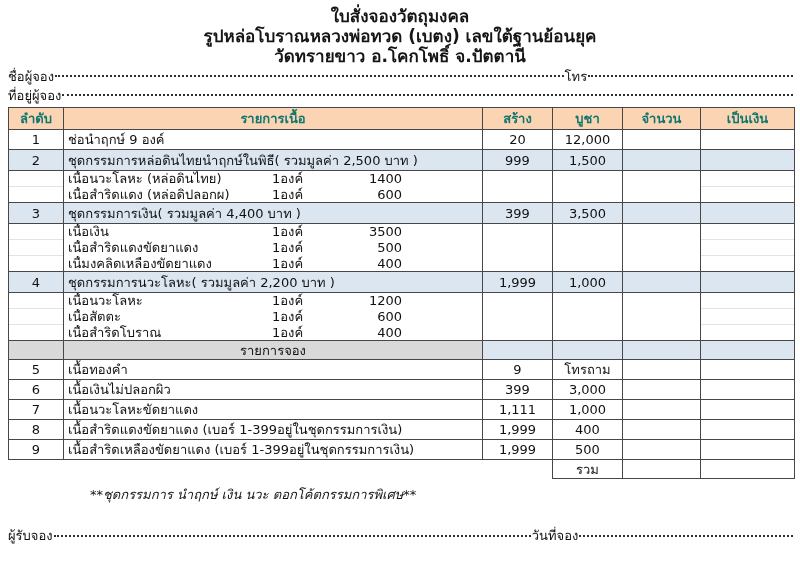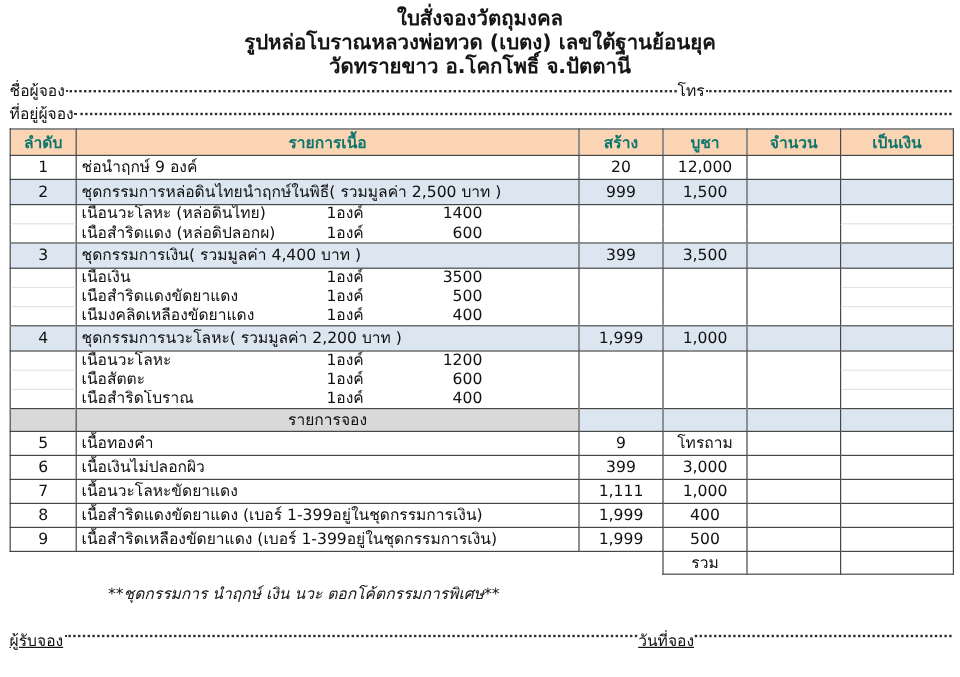--- a/index.html
+++ b/index.html
@@ -45,22 +45,22 @@
 
   td.c-name .flexwrap{ display:flex; justify-content:flex-start; }
   .set-note{ margin-right:18px; }
   td.c-name.subcell{ position:relative; }
   .sub-unit{ position:absolute; left:208px; top:0; }
   .sub-val{ position:absolute; left:250px; top:0; width:88px; text-align:right; }
 
   .note-line{ margin:5px 0 0 90px; font-size:13px; color:#151515;font-style:italic; }
 
   .footer-line{
-    display:flex; align-items:flex-start;
-    margin:22px 6px 0 8px; font-size:13px; height:18px; line-height:16px;text-decoration:underline;
+    display:flex; align-items:center;
+    margin:22px 6px 0 8px; font-size:13px; height:18px; line-height:16px;
   }
 </style>
 </head>
 <body>
 
 <div class="title-block">
   <div class="title-line">ใบสั่งจองวัตถุมงคล</div>
   <div class="title-line">รูปหล่อโบราณหลวงพ่อทวด (เบตง) เลขใต้ฐานย้อนยุค</div>
   <div class="title-line">วัดทรายขาว อ.โคกโพธิ์ จ.ปัตตานี</div>
 </div>

